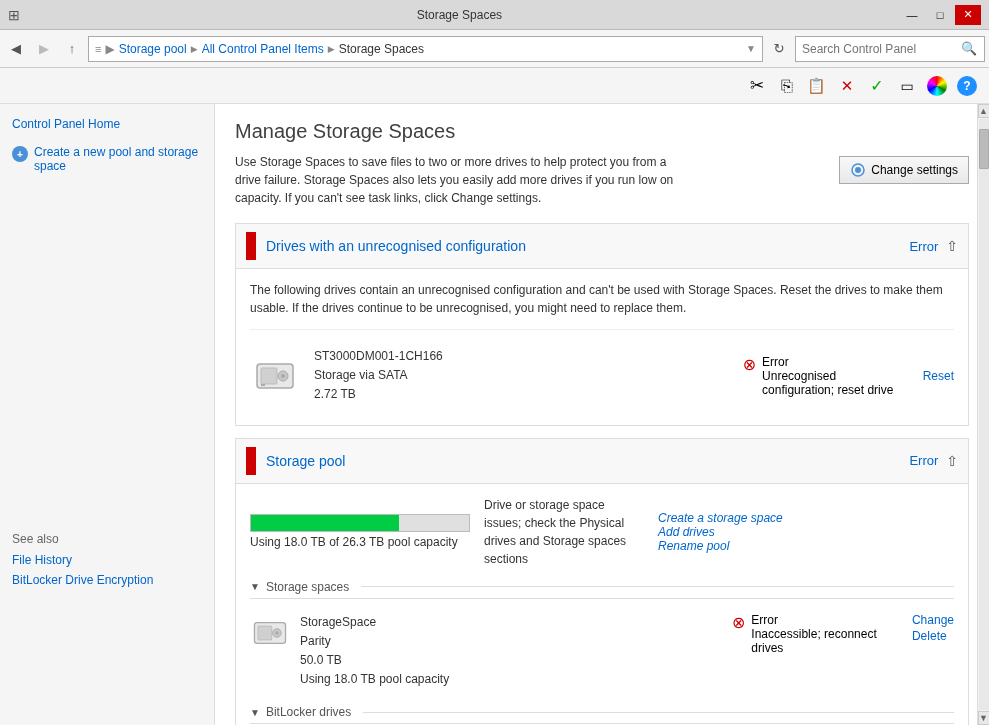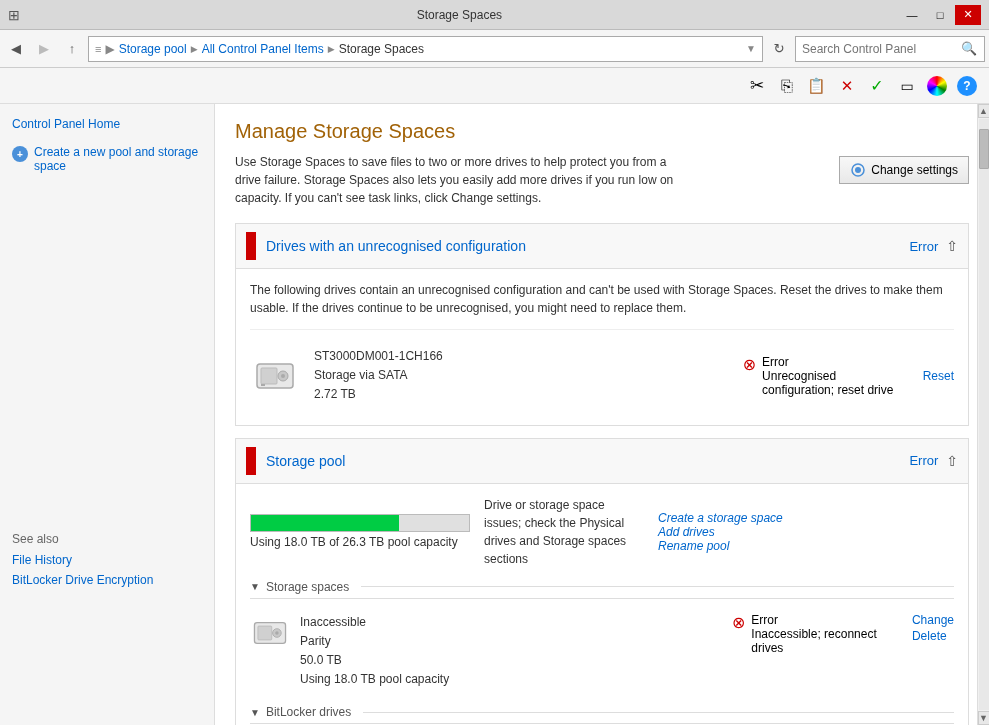--- a/index.html
+++ b/index.html
@@ -41,21 +41,21 @@
 
     
     .sidebar { width: 215px; background: #f5f5f5; padding: 10px 0; border-right: 1px solid #ddd; overflow-y: auto; }
     .sidebar-link { display: block; padding: 3px 12px; color: #0066cc; text-decoration: none; font-size: 12px; cursor: pointer; }
     .sidebar-section { padding: 16px 12px 4px 12px; font-size: 12px; color: #666; }
     .sidebar-with-icon { display: flex; align-items: flex-start; padding: 3px 12px; gap: 6px; cursor: pointer; }
     .sidebar-icon-circle { width: 16px; height: 16px; border-radius: 50%; background: #4a90d9; flex-shrink: 0; margin-top: 1px; display: flex; align-items: center; justify-content: center; }
 
     
     .content { flex: 1; background: white; overflow-y: auto; padding: 16px 20px; }
-    .page-title { font-size: 20px; font-weight: 300; color: #a16207; margin-bottom: 10px; }
+    .page-title { font-size: 20px; font-weight: 300; color: #404040; margin-bottom: 10px; }
     .page-desc { font-size: 12px; color: #333; line-height: 1.5; max-width: 460px; margin-bottom: 4px; }
     .change-settings-btn { float: right; margin-top: -55px; padding: 5px 10px; border: 1px solid #aaa; background: linear-gradient(to bottom, #f8f8f8, #e8e8e8); cursor: pointer; font-size: 12px; display: flex; align-items: center; gap: 5px; }
     .clearfix { clear: both; }
 
     
     .section-box { border: 1px solid #ddd; margin: 12px 0; }
     .section-header { display: flex; align-items: center; padding: 8px 10px; background: #f8f8f8; border-bottom: 1px solid #ddd; }
     .section-header-red { background: #cc0000; width: 10px; height: 28px; margin-right: 10px; flex-shrink: 0; }
     .section-title { font-size: 14px; color: #0066cc; font-weight: 400; flex: 1; }
     .section-error { font-size: 13px; color: #0066cc; margin-right: 8px; }
@@ -272,21 +272,21 @@
           <div class="space-item">
             <div class="space-icon">
               <svg width="38" height="38" viewBox="0 0 44 44">
                 <rect x="4" y="10" width="36" height="24" rx="3" fill="#e8e8e8" stroke="#aaa" stroke-width="1.5"></rect>
                 <rect x="8" y="14" width="16" height="16" rx="1" fill="#d0d0d0" stroke="#bbb" stroke-width="1"></rect>
                 <circle cx="30" cy="22" r="5" fill="#c8c8c8" stroke="#aaa" stroke-width="1"></circle>
                 <circle cx="30" cy="22" r="2" fill="#aaa"></circle>
               </svg>
             </div>
             <div class="space-info">
-              <div style="font-weight:500;">Inaccessible</div>
+              <div style="font-weight:500;">StorageSpace</div>
               <div>Parity</div>
               <div>50.0 TB</div>
               <div>Using 18.0 TB pool capacity</div>
             </div>
             <div class="drive-status">
               <span class="error-icon">⊗</span>
               <div>
                 <div style="font-weight:500;">Error</div>
                 <div>Inaccessible; reconnect drives</div>
               </div>

